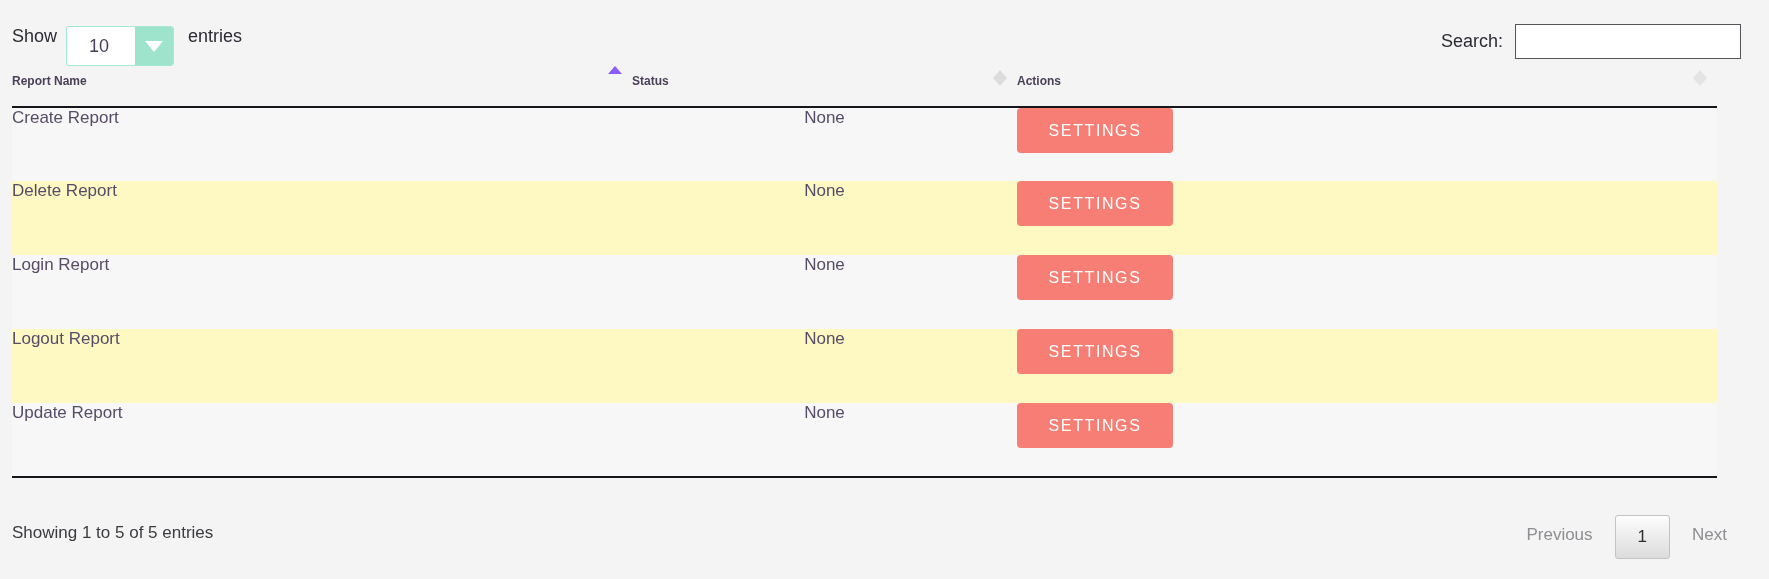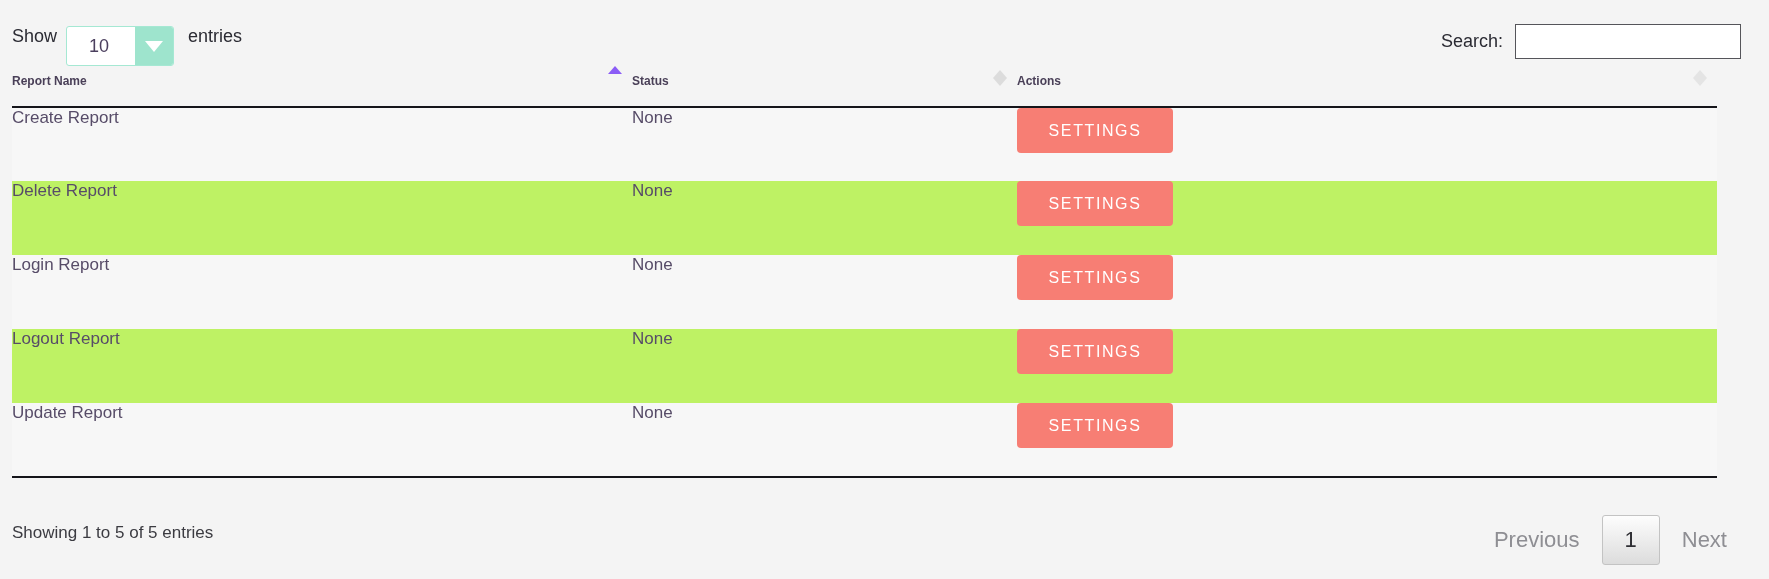--- a/index.html
+++ b/index.html
@@ -155,25 +155,25 @@
 
   table.report-table tbody td {
     font-size: 17px;
     color: #574c68;
     height: 74px;
     padding: 0;
     vertical-align: top;
     border: none;
   }
   tbody tr.odd  { background: #f7f7f7; }
-  tbody tr.even { background: #bef264; }
+  tbody tr.even { background: #fef9c3; }
   tbody tr:last-child td { border-bottom: 2px solid #15151a; }
 
   td.cell-name   { padding: 19px 0 0 24px; }
-  td.cell-status { padding: 19px 0 0 27px; }
+  td.cell-status { padding: 19px 0 0 27px; text-align: center; }
   td.cell-action { padding: 12px 0 0 18px; }
 
   .settings-btn {
     display: inline-block;
     background: #f77e74;
     color: #ffffff;
     border: none;
     border-radius: 4px;
     font-family: "Liberation Sans", sans-serif;
     font-size: 16px;
@@ -199,22 +199,21 @@
     left: 12px;
     top: 18px;
     font-size: 17px;
     color: #3b3b41;
   }
   .paginate {
     position: absolute;
     right: 26px;
     top: 10px;
     display: flex;
-    align-items: center;
-    font-size: 22px;
+    font-size: 17px;
   }
   .page-btn {
     color: #8e8e93;
     padding: 10px 16px;
     cursor: pointer;
     user-select: none;
   }
   .page-current {
     color: #2e2e33;
     border: 1px solid #c3c3c3;

